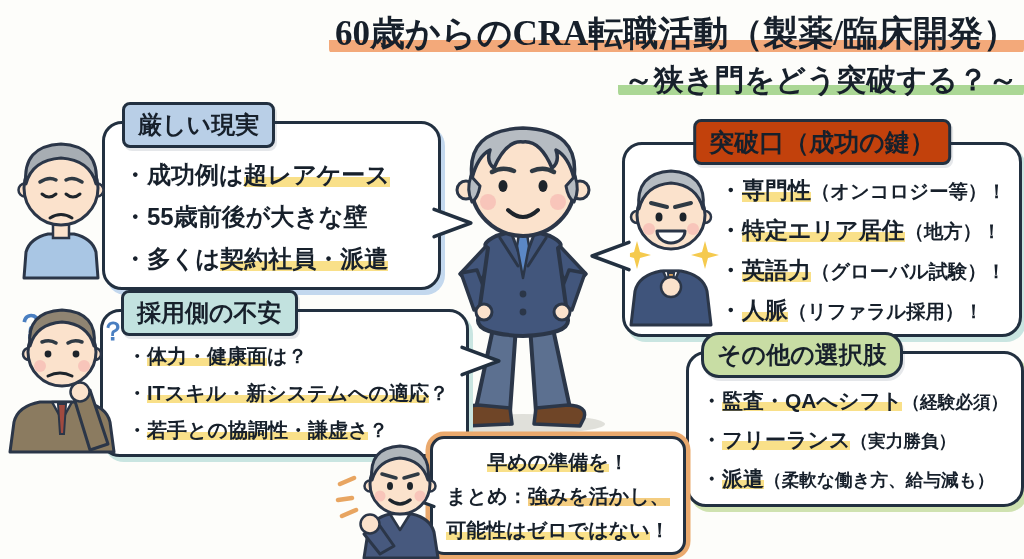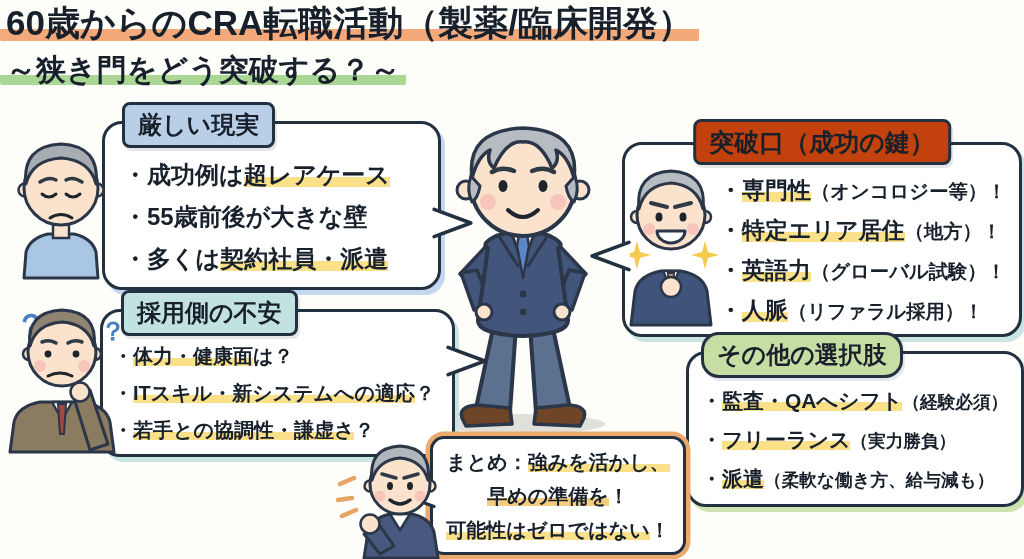--- a/index.html
+++ b/index.html
@@ -3,41 +3,41 @@
 <meta charset="utf-8">
 <style>
   html,body{margin:0;padding:0;background:#e8e8e4;}
   .canvas{
     position:relative;width:1024px;height:559px;margin:0 auto;
     background:#fdfdfa;overflow:hidden;
     font-family:"Liberation Sans","DejaVu Sans",sans-serif;
     color:#17202b;
   }
   
-  .title-wrap{position:absolute;top:0;left:0;right:0;text-align:left;z-index:5;}
+  .title-wrap{position:absolute;top:10px;left:0;right:0;text-align:right;z-index:5;font-family:Liberation Serif, serif;}
   .t1{font-size:35px;font-weight:800;letter-spacing:0;}
   .t2{font-size:30px;font-weight:800;margin-top:3px;}
   .u{padding:0 6px;border-radius:4px;}
   .u1{background:linear-gradient(transparent 66%,#f3a97a 66%,#f3a97a 97%,transparent 97%);}
   .u2{background:linear-gradient(transparent 66%,#abd795 66%,#abd795 97%,transparent 97%);}
   
   .bubble{position:absolute;background:#fff;border:3.5px solid #223040;border-radius:20px;z-index:2;}
   .hdr{
     position:absolute;top:-22px;white-space:nowrap;z-index:3;
     border:3px solid #223040;border-radius:8px;padding:0 13px;
     font-weight:800;font-size:24px;line-height:40px;
     box-shadow:2px 3px 0 rgba(40,60,80,.12);
   }
   .bubble ul{list-style:none;margin:0;padding:0;font-weight:700;}
   .hl{background:linear-gradient(transparent 58%,#f9e089 58%,#f9e089 96%,transparent 96%);}
   .sub{font-size:.84em;}
   #b-harsh{left:102px;top:121px;width:333px;height:163px;box-shadow:4px 5px 0 0 #c3d8ee;}
   #b-harsh .hdr{left:17px;background:#b9cfe7;}
   #b-harsh ul{margin:30px 0 0 18px;font-size:24px;line-height:42px;}
-  #b-emp{left:100px;top:309px;width:349px;height:142px;box-shadow:4px 5px 0 0 #c9e5e1;}
+  #b-emp{left:100px;top:309px;width:349px;height:142px;box-shadow:4px 5px 0 0 #c9e5e1;padding-left:14px;}
   #b-emp .hdr{left:18px;background:#c2e2df;}
   #b-emp ul{margin:26px 0 0 10px;font-size:20px;line-height:37px;}
   #b-break{left:622px;top:142px;width:394px;height:189px;box-shadow:4px 5px 0 0 #c9e5e1;}
   #b-break .hdr{left:50%;transform:translateX(-50%);top:-26px;background:#c2410c;font-size:25px;}
   #b-break ul{margin:26px 0 0 94px;font-size:23px;line-height:39px;}
   #b-other{left:686px;top:351px;width:332px;height:150px;box-shadow:4px 5px 0 0 #cfe2b0;}
   #b-other .hdr{left:12px;background:#c8dda4;border-radius:18px;}
   #b-other ul{margin:28px 0 0 12px;font-size:21px;line-height:38px;}
   
   #b-sum{left:430px;top:436px;width:250px;height:113px;border-radius:14px;
@@ -143,22 +143,22 @@
     <div class="hdr">その他の選択肢</div>
     <ul>
       <li><span>・</span><span class="hl">監査・QAへシフト</span><span class="sub">（経験必須）</span></li>
       <li><span>・</span><span class="hl">フリーランス</span><span class="sub">（実力勝負）</span></li>
       <li><span>・</span><span class="hl">派遣</span><span class="sub">（柔軟な働き方、給与減も）</span></li>
     </ul>
   </section>
 
   <section class="bubble" id="b-sum">
     <div class="lines">
+      <div class="line"><span></span><span class="hl">早めの準備を</span><span>！</span></div>
       <div class="line"><span>まとめ：</span><span class="hl">強みを活かし、</span><span></span></div>
-      <div class="line"><span></span><span class="hl">早めの準備を</span><span>！</span></div>
       <div class="line"><span></span><span class="hl">可能性はゼロではない</span><span>！</span></div>
     </div>
     <div class="tail flip" id="tail-sum">
       <svg viewBox="0 0 40 36">
           <polygon points="1,3 37,18 1,33" fill="#fff"></polygon>
           <path d="M2,5 L37,18 L2,31" fill="none" stroke="#223040" stroke-width="3.6" stroke-linecap="round" stroke-linejoin="round"></path>
         </svg>
     </div>
   </section>
 

